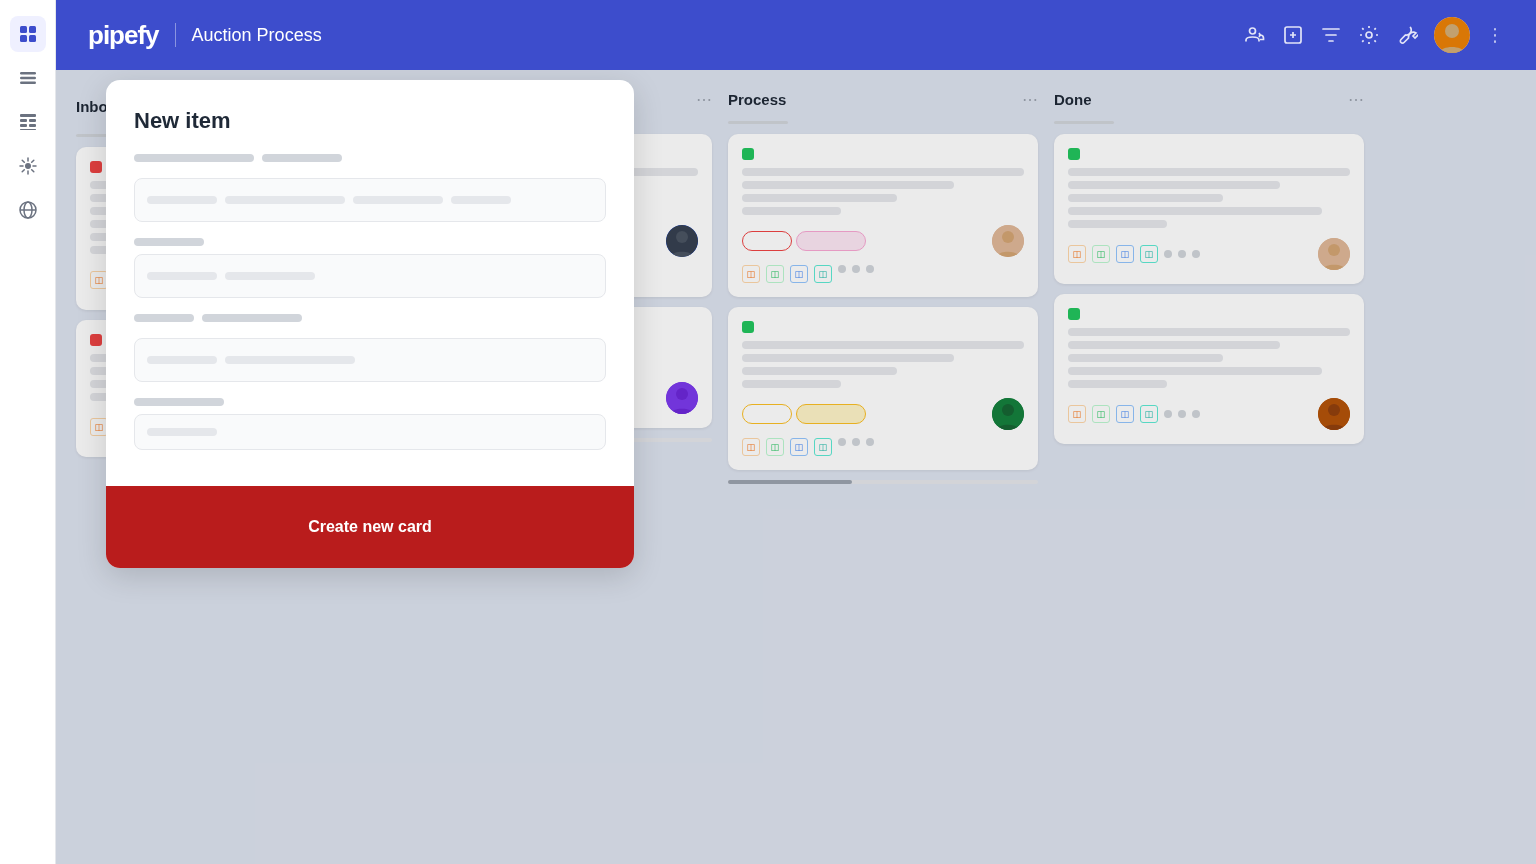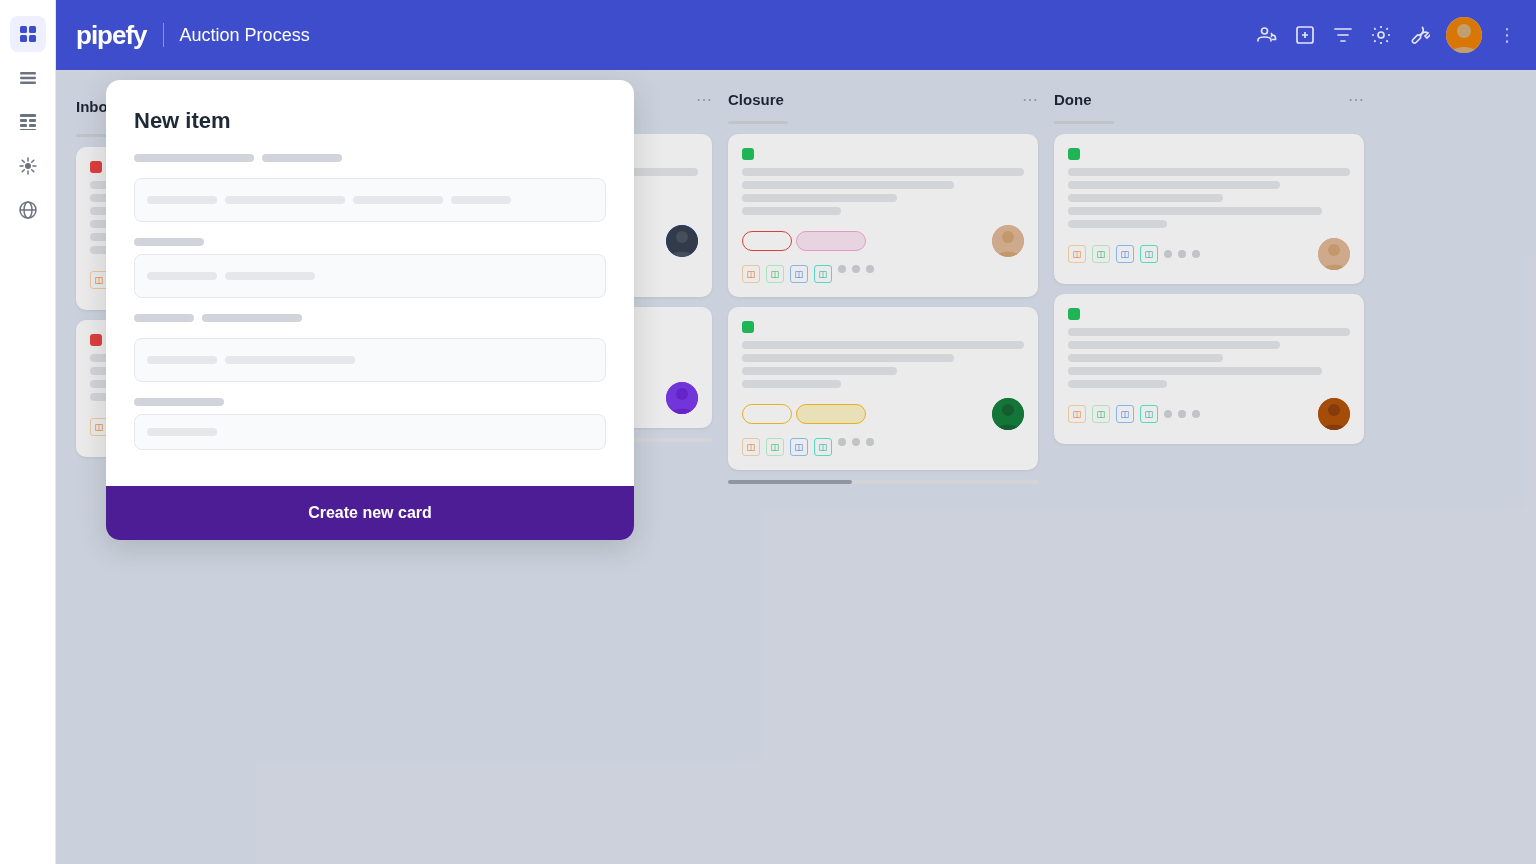--- a/index.html
+++ b/index.html
@@ -44,21 +44,21 @@
       flex-direction: column;
       overflow: hidden;
     }
 
     
     .header {
       background: #3d4dcc;
       height: 70px;
       display: flex;
       align-items: center;
-      padding: 0 20px;
+      padding: 0 32px;
       justify-content: space-between;
       flex-shrink: 0;
     }
     .header-left {
       display: flex;
       align-items: center;
       gap: 16px;
     }
     .logo {
       font-size: 26px;
@@ -351,22 +351,22 @@
       border-radius: 4px;
     }
     .input-placeholder.p1 { width: 70px; }
     .input-placeholder.p2 { width: 120px; }
     .input-placeholder.p3 { width: 90px; }
     .input-placeholder.p4 { width: 60px; }
     .input-placeholder.p5 { width: 90px; }
     .input-placeholder.p6 { width: 130px; }
     .input-placeholder.p7 { width: 70px; }
     .modal-footer {
-      background: #4c1d95;
-      padding: 18px 28px;
+      background: #b91c1c;
+      padding: 32px 28px;
       display: flex;
       align-items: center;
       justify-content: center;
     }
     .create-btn {
       color: #fff;
       font-size: 16px;
       font-weight: 600;
       cursor: pointer;
       background: none;
@@ -607,21 +607,21 @@
           </div>
         </div>
       </div>
       <div class="scroll-bar">
           <div class="thumb"></div>
         </div>
     </div>
 
     <div class="column">
       <div class="column-header">
-        <span class="column-title">Closure</span>
+        <span class="column-title">Process</span>
         <span class="column-more">⋯</span>
       </div>
       <div class="column-underline"></div>
 
       <div class="card">
         <div class="card-tags">
           <div class="tag tag-green"></div>
         </div>
         <div class="card-lines">
           <div class="card-line full"></div>

